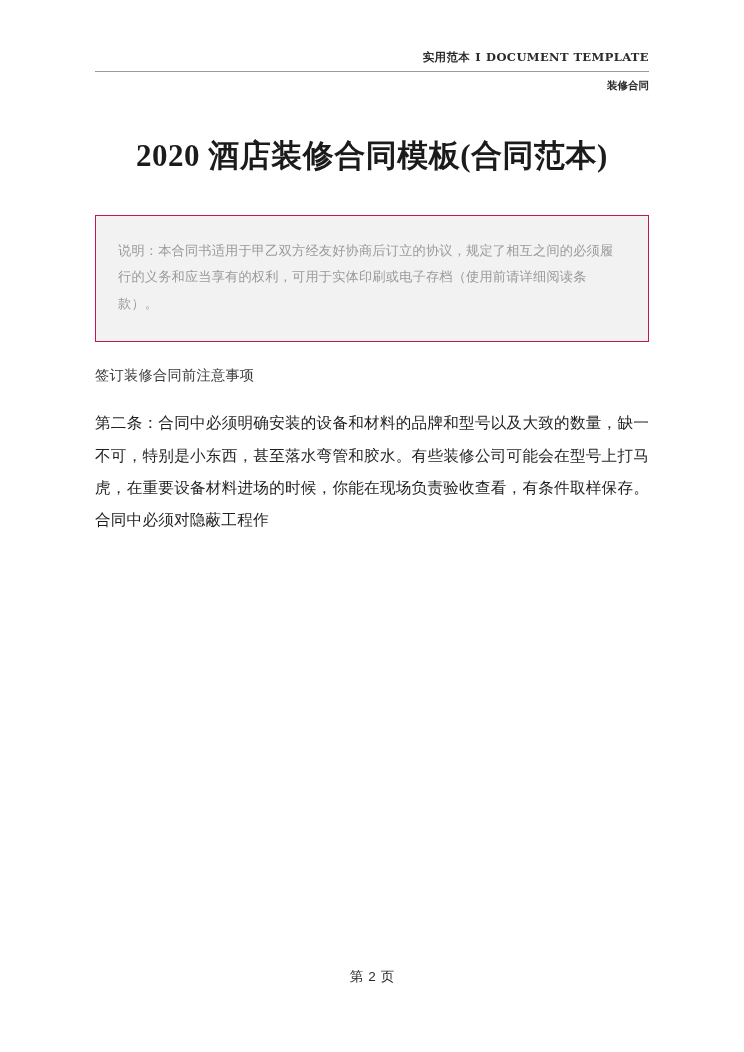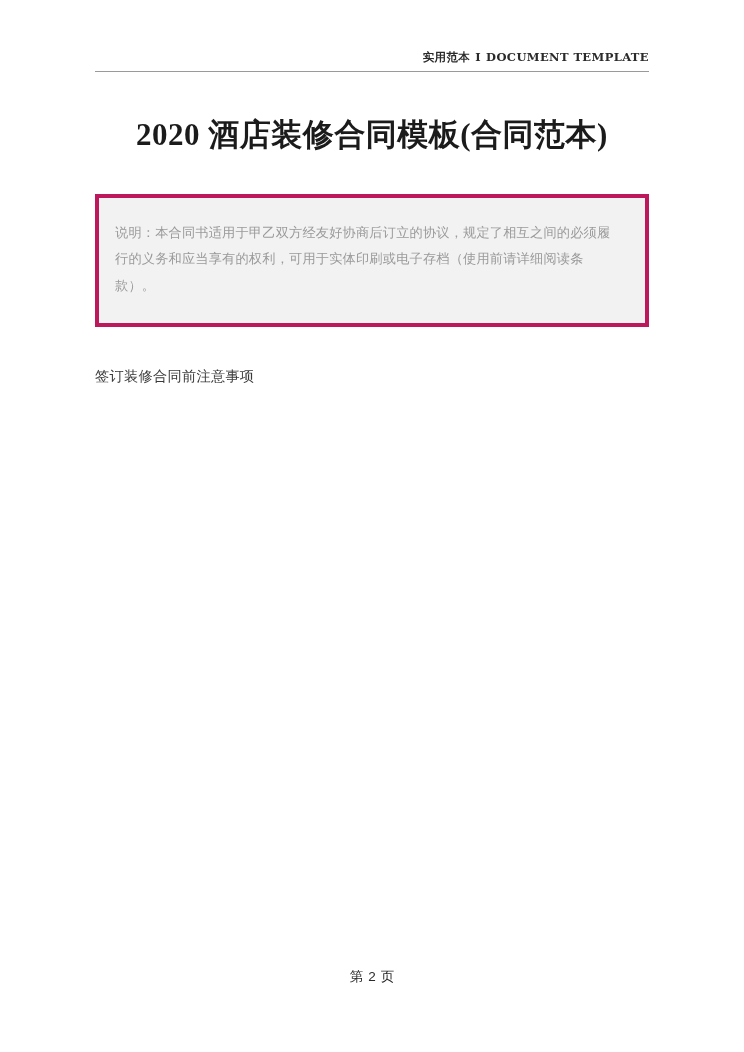--- a/index.html
+++ b/index.html
@@ -59,32 +59,32 @@
     font-family: Liberation Serif, serif;
     font-size: 31px;
     color: #1b1b1b;
     letter-spacing: 0.5px;
     white-space: nowrap;
   }
   
   .notice {
     margin-top: 38px;
     background: #f2f2f2;
-    border: 4px solid #be185d;
+    border: 1px solid #be185d;
     box-sizing: border-box;
-    padding: 22px 26px 24px 16px;
+    padding: 22px 26px 24px 22px;
     font-family: "DejaVu Sans", sans-serif;
     font-size: 13.2px;
     line-height: 2.0;
     color: #9a9a9a;
     letter-spacing: 0.2px;
   }
   
   .section-head {
-    margin-top: 40px;
+    margin-top: 24px;
     font-family: "DejaVu Sans", sans-serif;
     font-size: 14.2px;
     color: #3a3a3a;
     letter-spacing: 0.3px;
   }
   .para {
     margin-top: 22px;
     font-family: "Liberation Serif", serif;
     font-size: 15.6px;
     line-height: 2.08;
@@ -112,27 +112,29 @@
 </head>
 <body>
 
 <div class="page">
 
   <div class="header">
     <div class="header-brand">
       <span>实用范本</span><span class="sep">I</span><span>DOCUMENT TEMPLATE</span>
     </div>
     <div class="header-rule"></div>
+    <div class="header-sub">装修合同</div>
   </div>
 
   <h1 class="doc-title">2020 酒店装修合同模板(合同范本)</h1>
 
   <div class="notice">说明：本合同书适用于甲乙双方经友好协商后订立的协议，规定了相互之间的必须履行的义务和应当享有的权利，可用于实体印刷或电子存档（使用前请详细阅读条款）。</div>
 
   <div class="section-head">签订装修合同前注意事项</div>
 
 
+  <p class="para">第二条：合同中必须明确安装的设备和材料的品牌和型号以及大致的数量，缺一不可，特别是小东西，甚至落水弯管和胶水。有些装修公司可能会在型号上打马虎，在重要设备材料进场的时候，你能在现场负责验收查看，有条件取样保存。合同中必须对隐蔽工程作</p>
 
   <div class="footer">
     <span>第</span><span class="num">2</span><span>页</span>
   </div>
 
 </div>
 
 </body></html>

